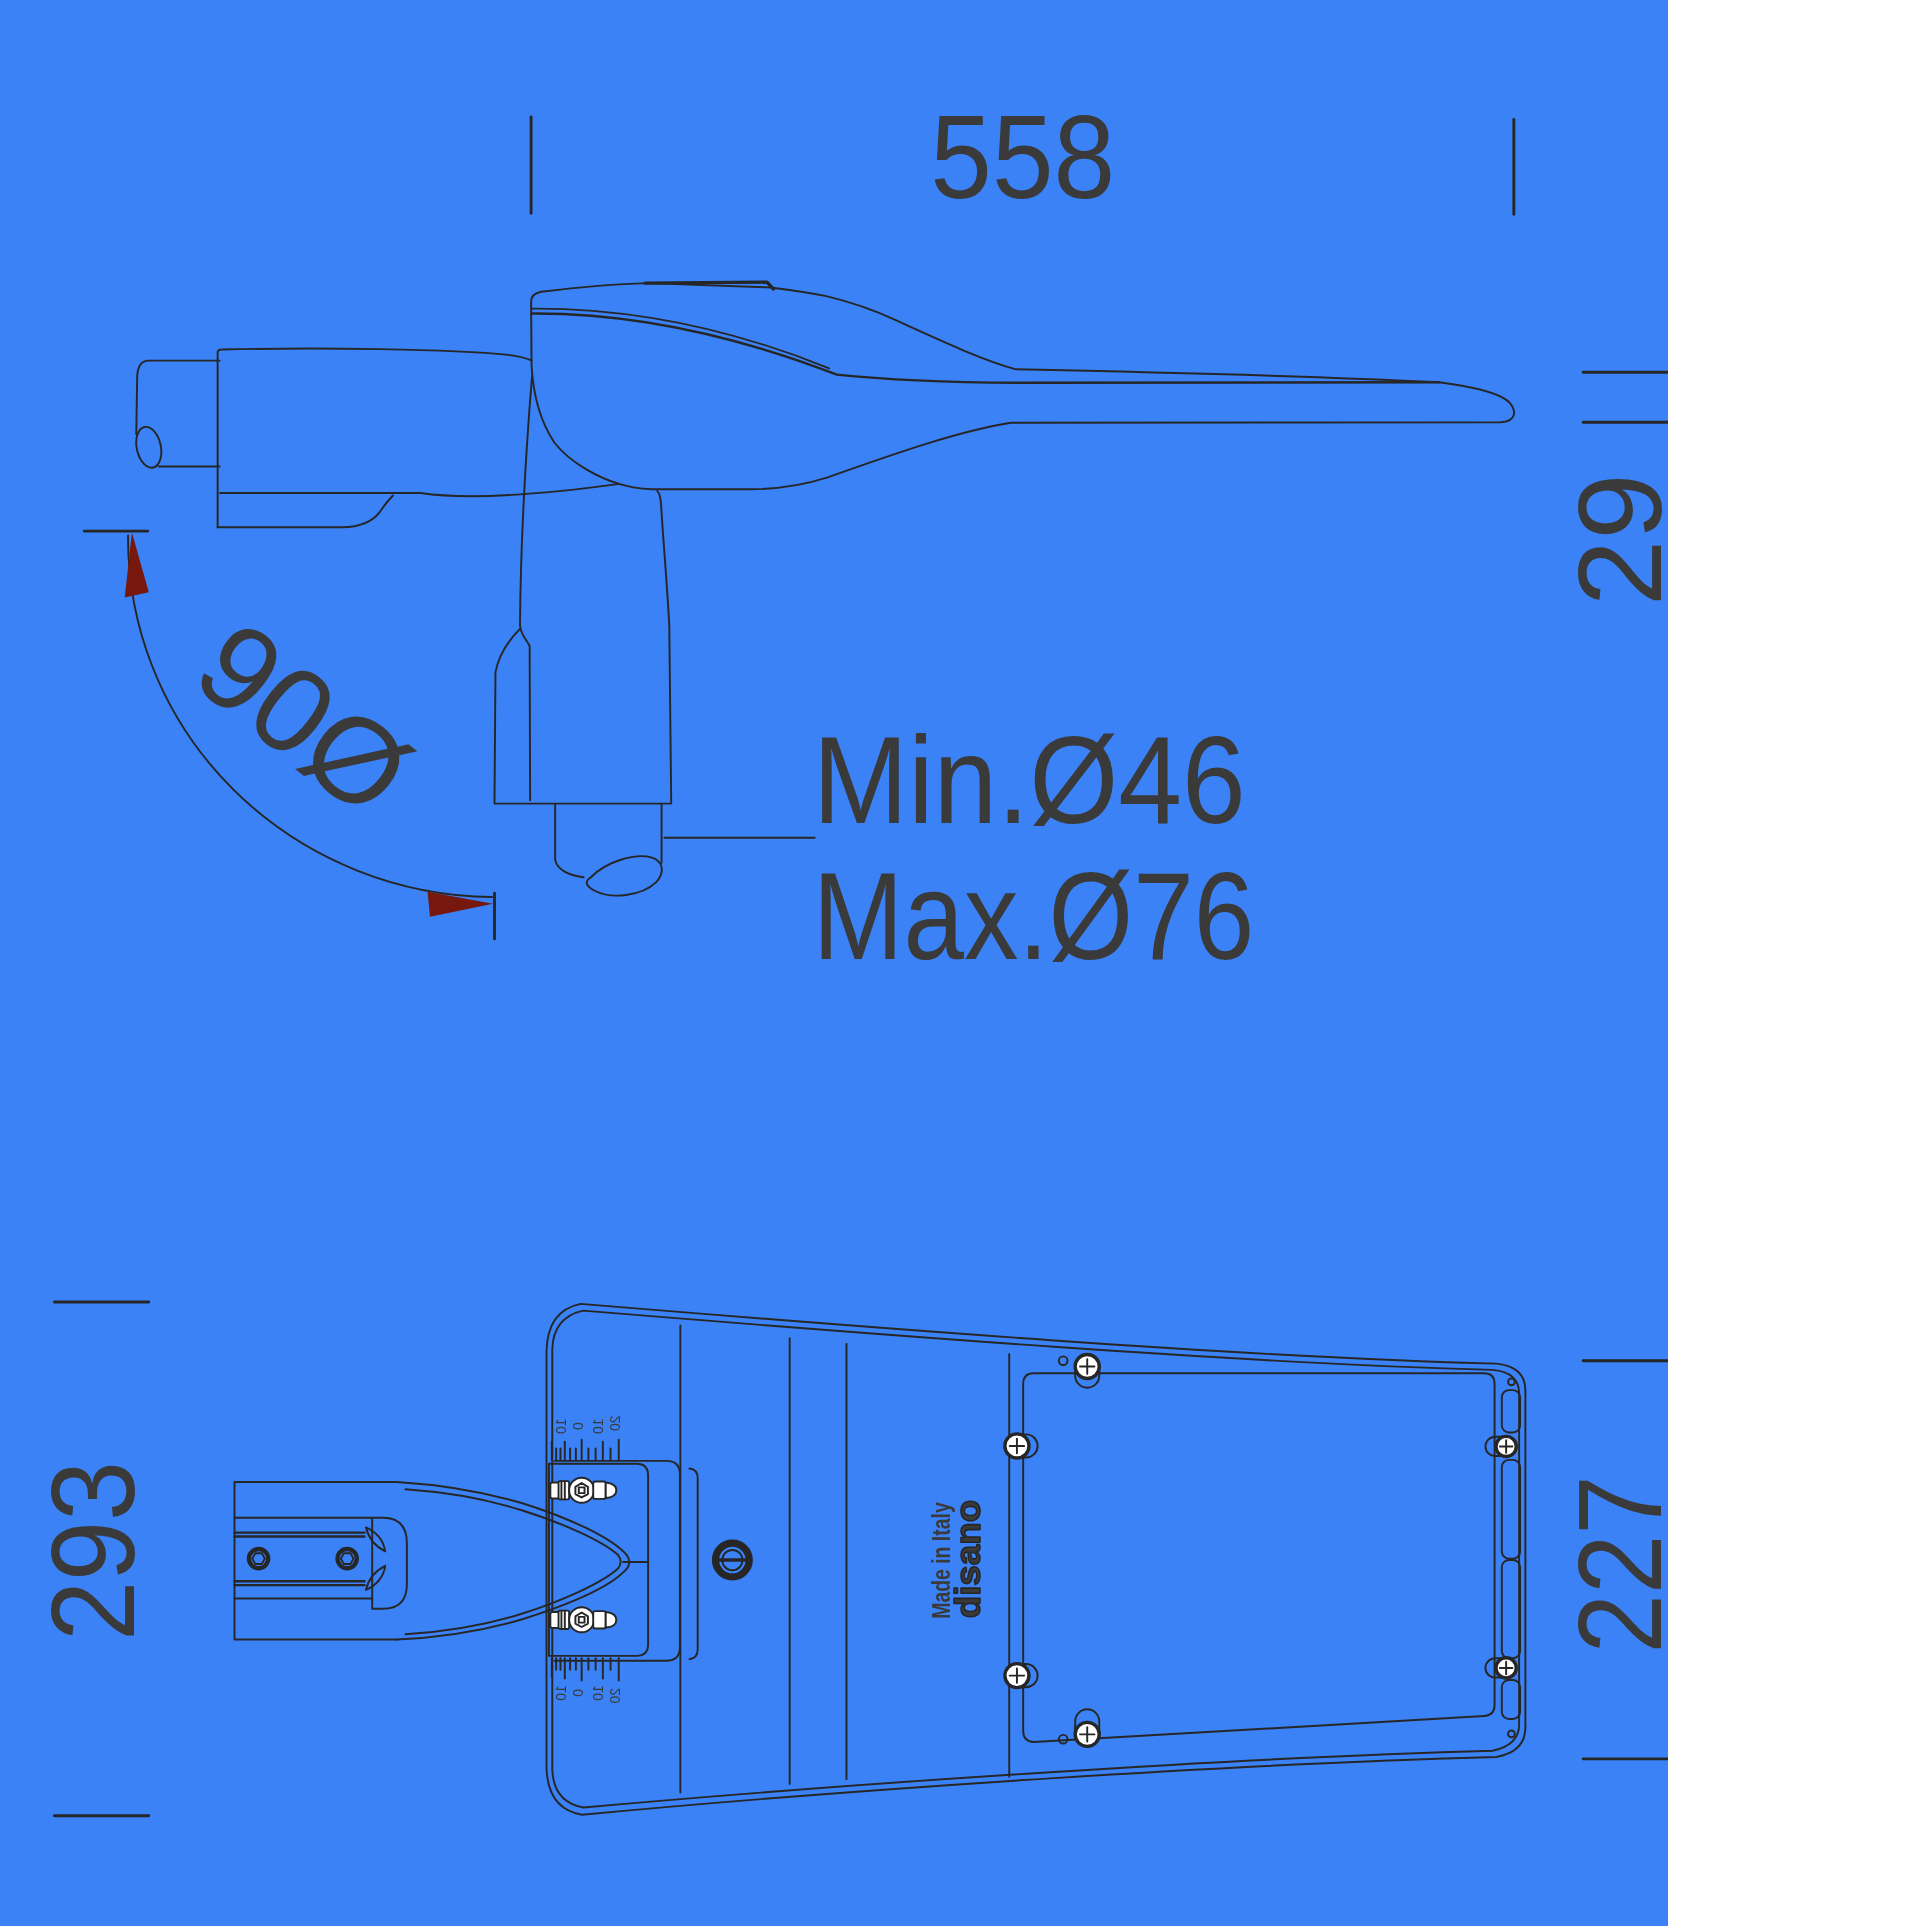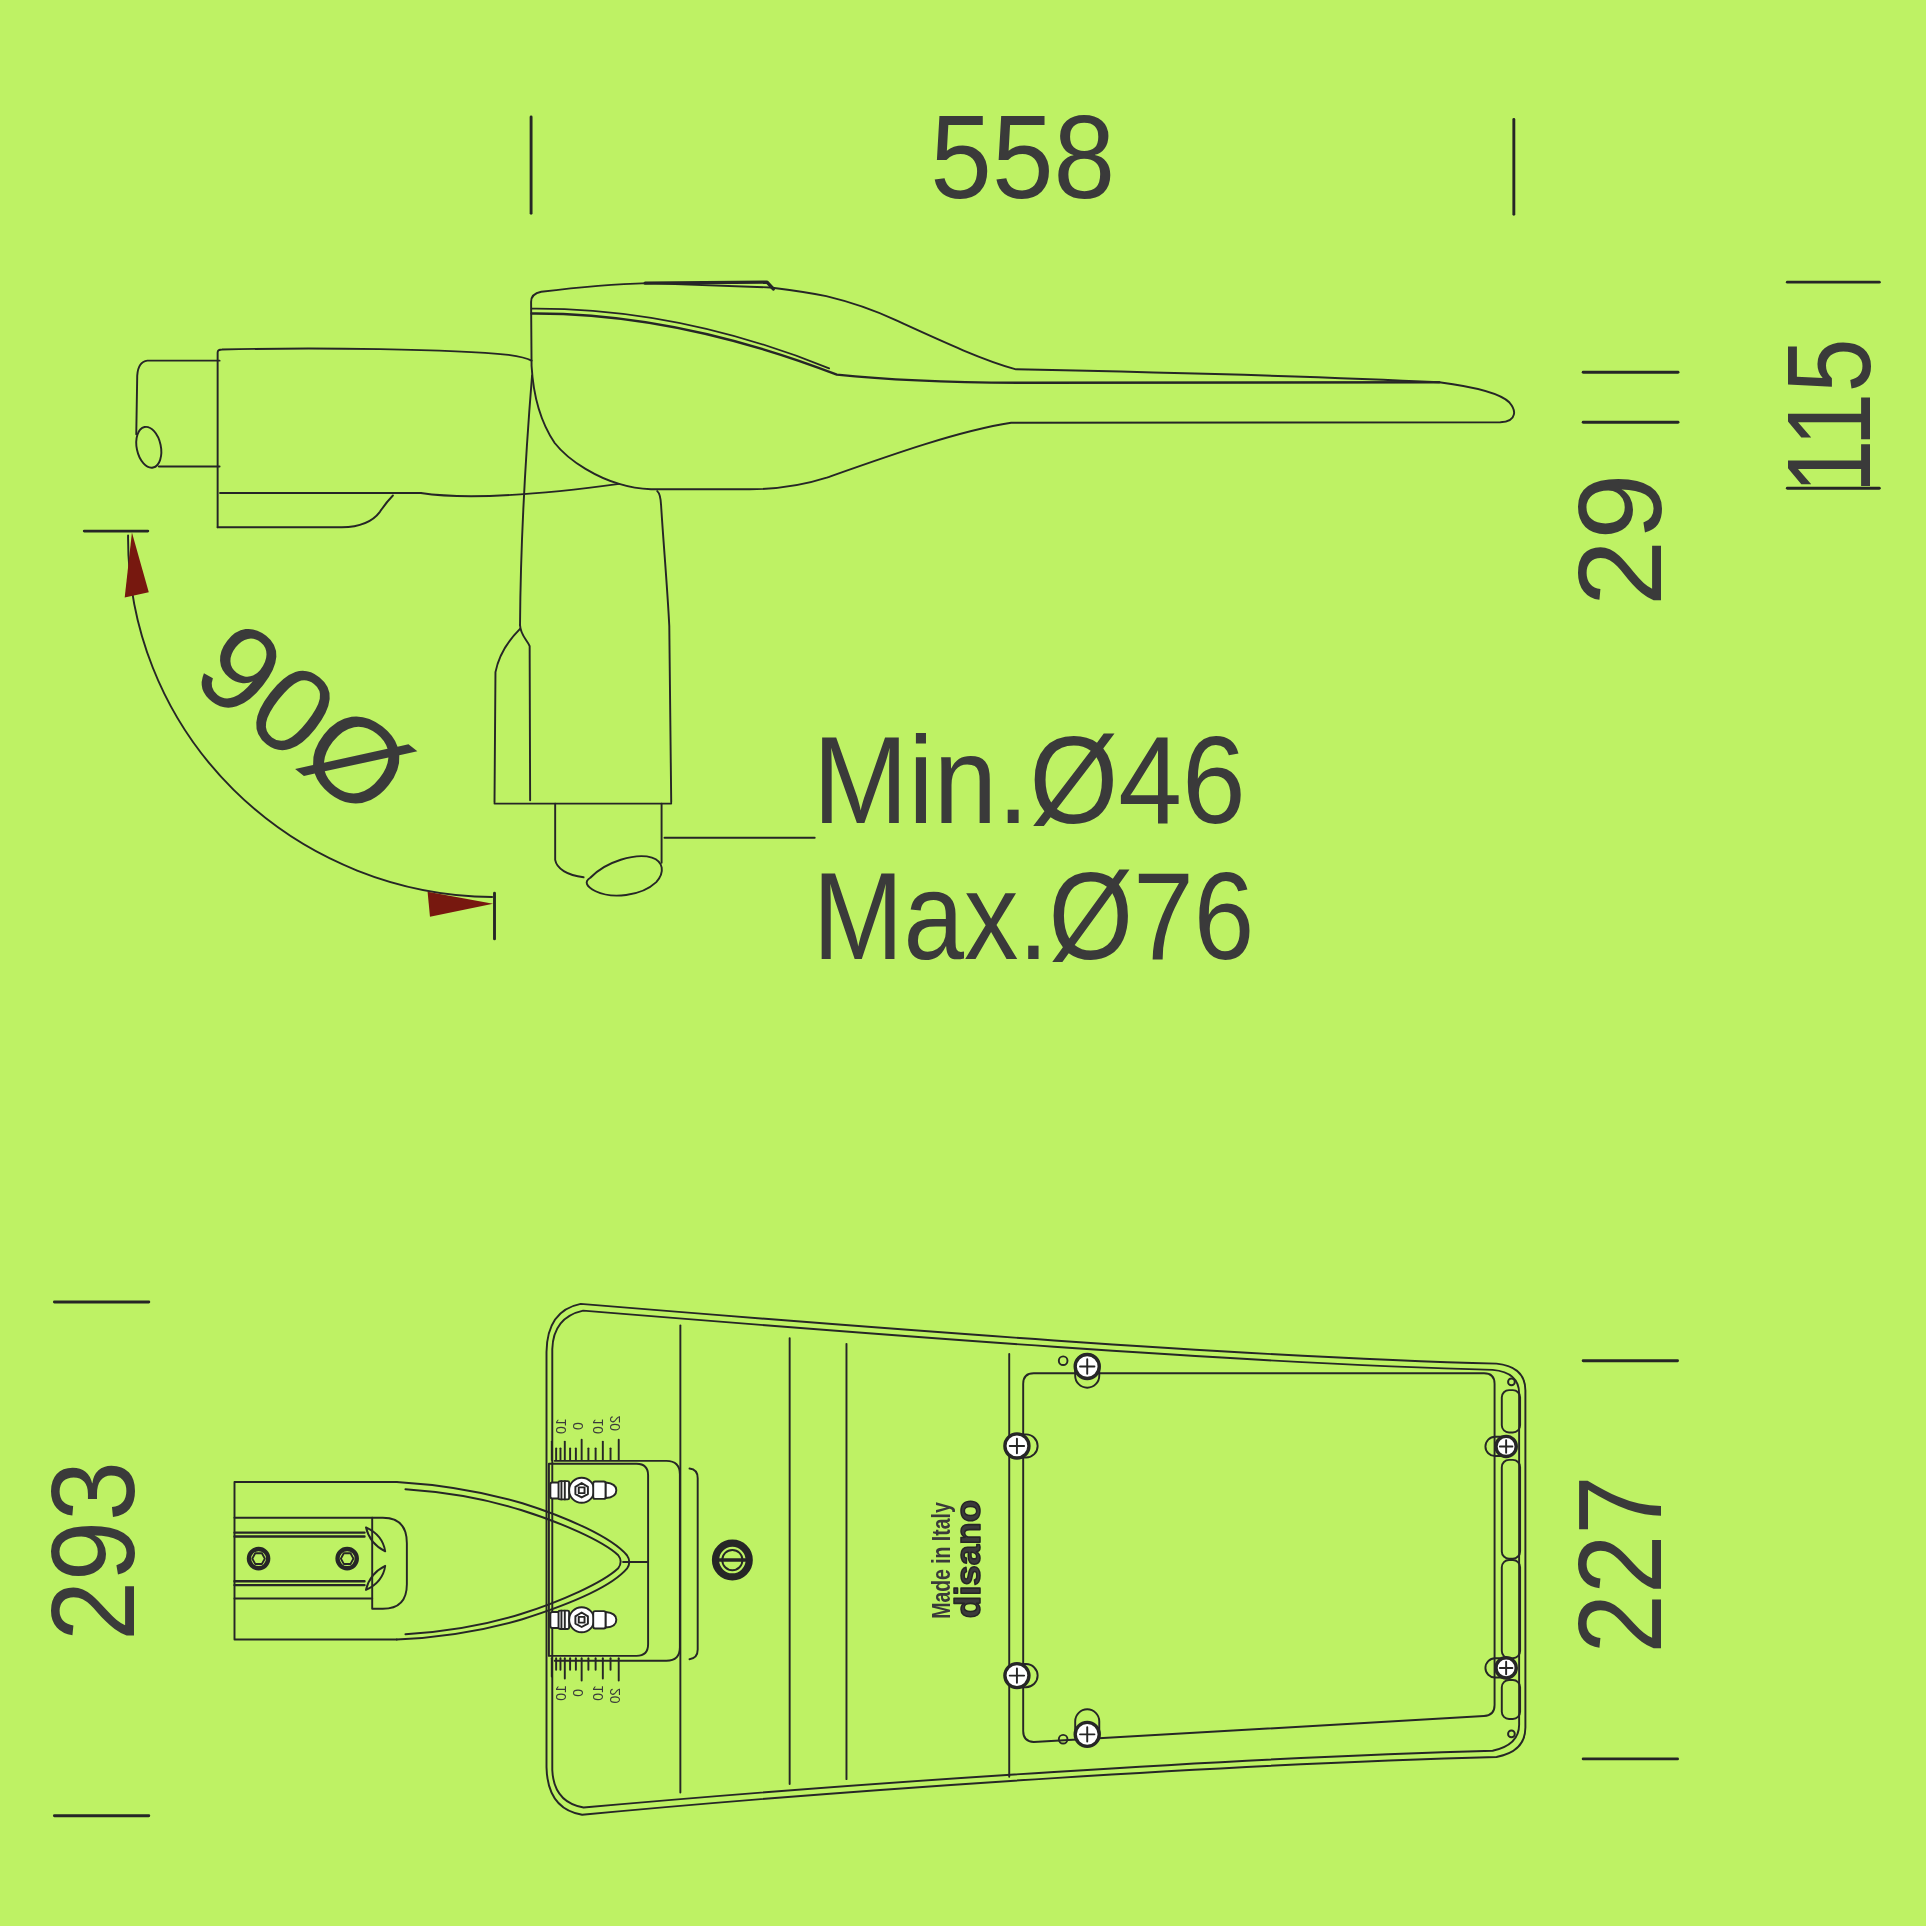--- a/index.html
+++ b/index.html
@@ -1,16 +1,16 @@
 <!DOCTYPE html>
 <html style="font-size:7.7px"><head>
 <meta charset="utf-8">
 <style>
 html,body{margin:0;padding:0;background:#ffffff;}
-#page{width:1926px;height:1926px;position:relative;background:#bef264;overflow:hidden;}
+#page{width:1668px;height:1926px;position:relative;background:#3b82f6;overflow:hidden;}
 svg{position:absolute;top:0;left:0;}
 text{font-family:"Liberation Sans", sans-serif;fill:#3a3a3a;}
 </style>
 </head>
 <body>
 <div id="page">
 <svg width="1926" height="1926" viewBox="0 0 4000 4000" fill="none" stroke-linecap="round" stroke-linejoin="round">
 
 <g stroke="#262626" stroke-width="4" fill="none">
 

